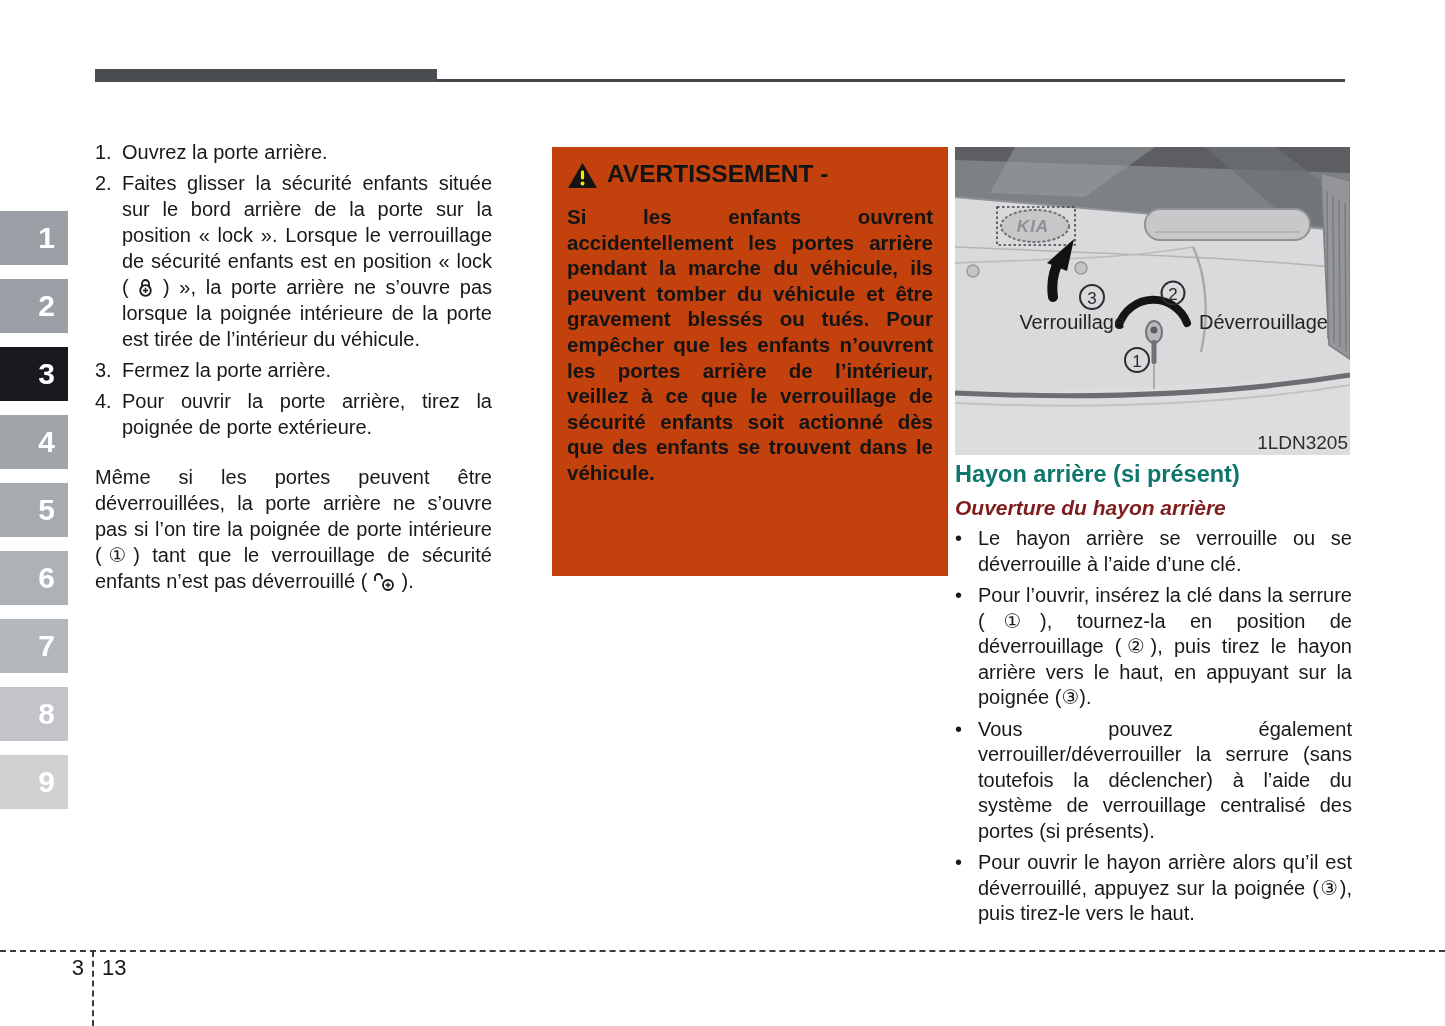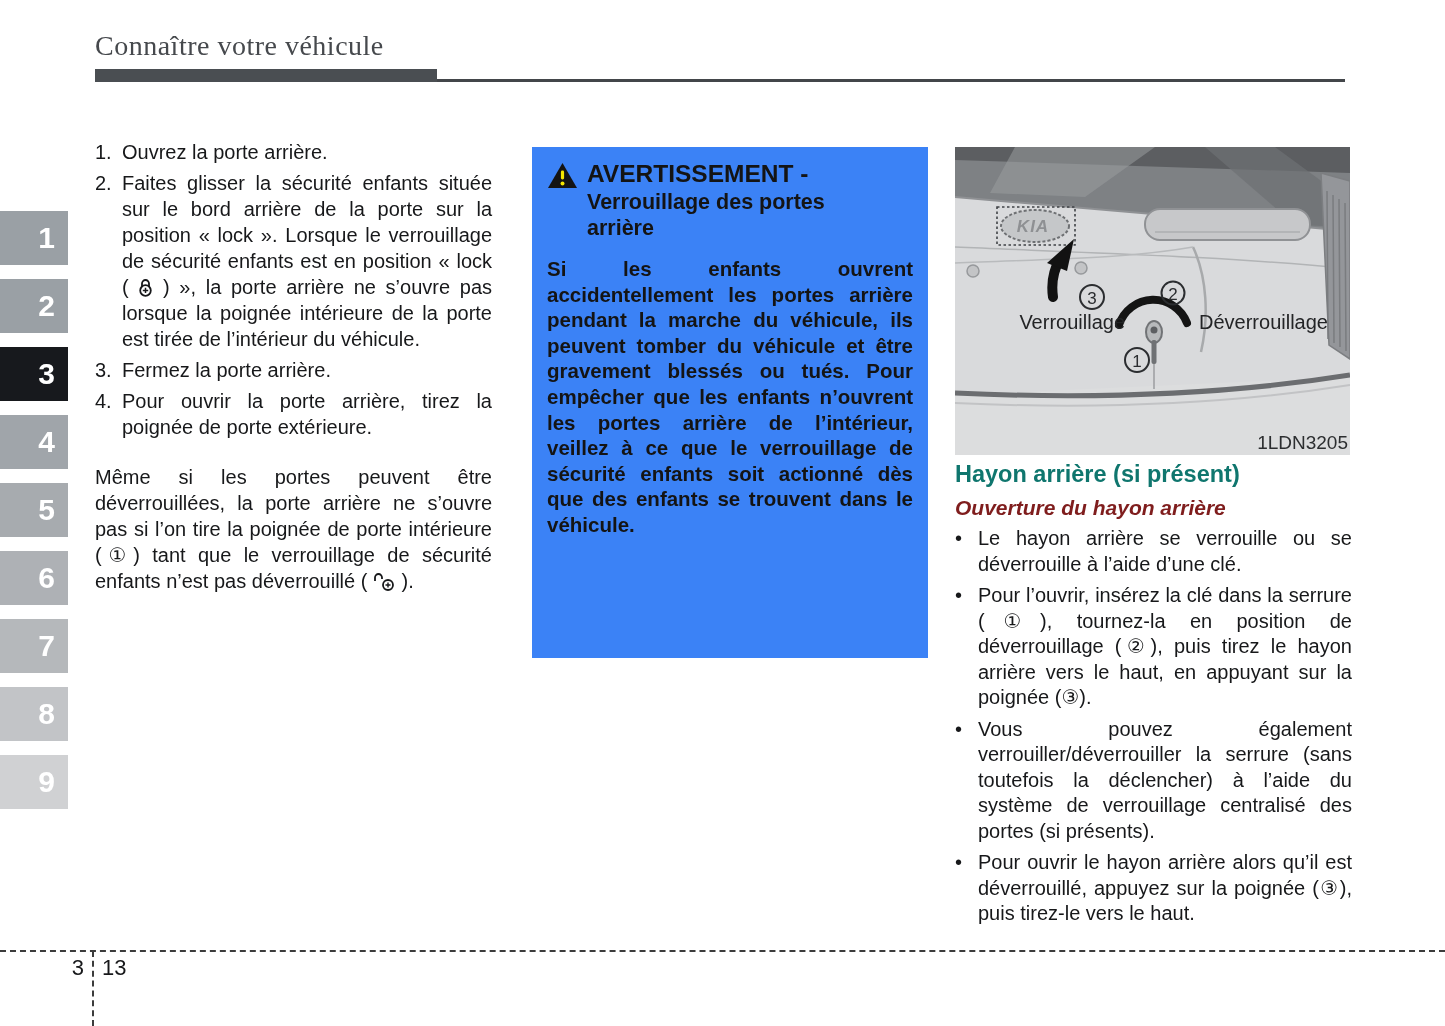--- a/index.html
+++ b/index.html
@@ -23,21 +23,21 @@
 
   
   .col-left{position:absolute;left:95px;top:139px;width:397px;font-size:20px;line-height:26px;}
   .li{display:flex;margin-bottom:5px;}
   .li .num{width:27px;flex:none;}
   .li .txt{flex:1;text-align:justify;}
   .note{margin-top:24px;text-align:justify;}
   .inl{display:inline-block;vertical-align:-3px;}
 
   
-  .warn{position:absolute;left:532px;top:147px;width:396px;height:511px;background:#3b82f6;
+  .warn{position:absolute;left:552px;top:147px;width:396px;height:429px;background:#c2410c;
         box-sizing:border-box;padding:13px 15px;color:#141414;}
   .warn-head{display:flex;align-items:flex-start;}
   .warn-icon{width:31px;height:27px;flex:none;margin-top:2px;}
   .warn-title{font-size:24.5px;font-weight:bold;margin-left:9px;white-space:nowrap;}
   .warn-sub{margin-left:40px;width:272px;font-size:21.5px;font-weight:bold;line-height:26px;}
   .warn-body{margin-top:15px;font-weight:bold;font-size:20.5px;line-height:25.6px;text-align:justify;}
 
   
   .figure{position:absolute;left:955px;top:147px;width:395px;height:308px;}
   .figure text{font-family:"Liberation Sans","DejaVu Sans",sans-serif;}
@@ -54,21 +54,20 @@
   .foot-hline{position:absolute;left:0;top:950px;width:1445px;height:0;border-top:2px dashed #3c3c3c;}
   .foot-vline{position:absolute;left:92px;top:951px;height:75px;width:0;border-left:2px dashed #3c3c3c;}
   .foot-ch{position:absolute;left:50px;top:955px;width:34px;text-align:right;font-size:22px;}
   .foot-pg{position:absolute;left:102px;top:955px;font-size:22px;}
 </style>
 </head>
 <body>
 
 <div class="page">
 
-  <div class="hdr-title">Connaître votre véhicule</div>
   <div class="hdr-bar"></div>
   <div class="hdr-line"></div>
 
   <div class="tab t1">1</div>
   <div class="tab t2">2</div>
   <div class="tab t3">3</div>
   <div class="tab t4">4</div>
   <div class="tab t5">5</div>
   <div class="tab t6">6</div>
   <div class="tab t7">7</div>
@@ -105,21 +104,20 @@
 
   <div class="warn">
     <div class="warn-head">
       <svg class="warn-icon" viewBox="0 0 31 27">
           <path d="M15.5 1 L30 26 H1 Z" fill="#141414"></path>
           <rect x="13.9" y="8.5" width="3.2" height="9" rx="1.4" fill="#f6e600"></rect>
           <circle cx="15.5" cy="21.5" r="2" fill="#f6e600"></circle>
         </svg>
       <div class="warn-title">AVERTISSEMENT -</div>
     </div>
-    <div class="warn-sub">Verrouillage des portes arrière</div>
     <div class="warn-body">Si les enfants ouvrent accidentellement les portes arrière pendant la marche du véhicule, ils peuvent tomber du véhicule et être gravement blessés ou tués. Pour empêcher que les enfants n’ouvrent les portes arrière de l’intérieur, veillez à ce que le verrouillage de sécurité enfants soit actionné dès que des enfants se trouvent dans le véhicule.</div>
   </div>
 
   <svg class="figure" viewBox="0 0 395 308">
     <rect width="395" height="308" fill="#cfd0d2"></rect>
     <rect y="40" width="395" height="268" fill="#d9dadc"></rect>
 
     <polygon points="0,0 395,0 395,84 0,50" fill="#7e8184"></polygon>
     <polygon points="0,0 395,0 395,26 0,13" fill="#5c5e61"></polygon>
     <polygon points="60,0 200,0 130,50 35,46" fill="#999c9f" opacity="0.55"></polygon>

